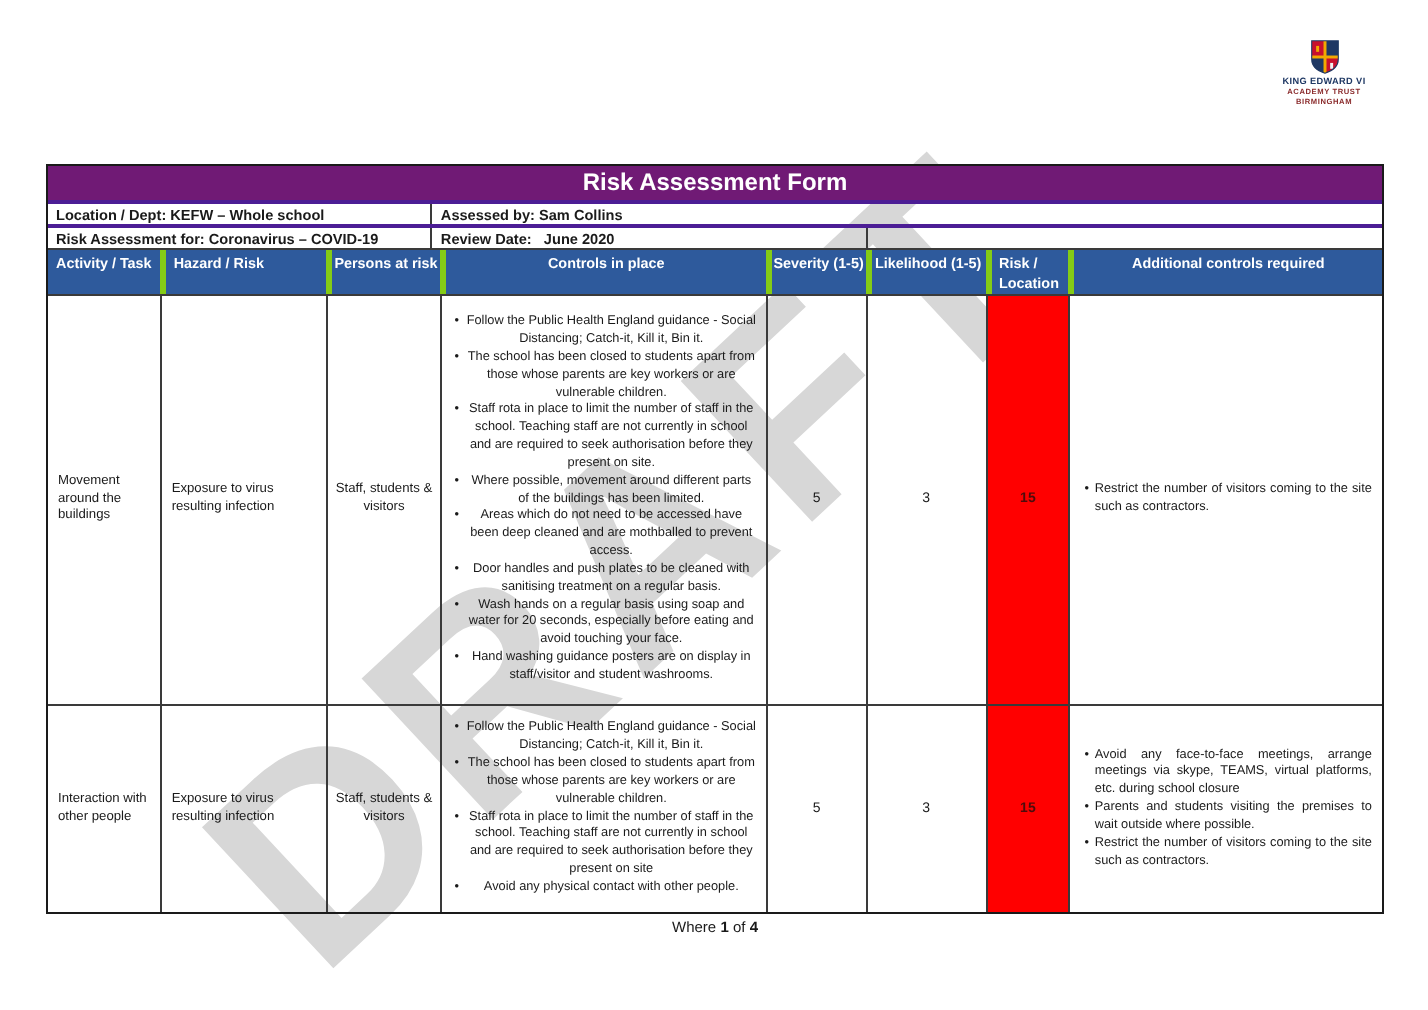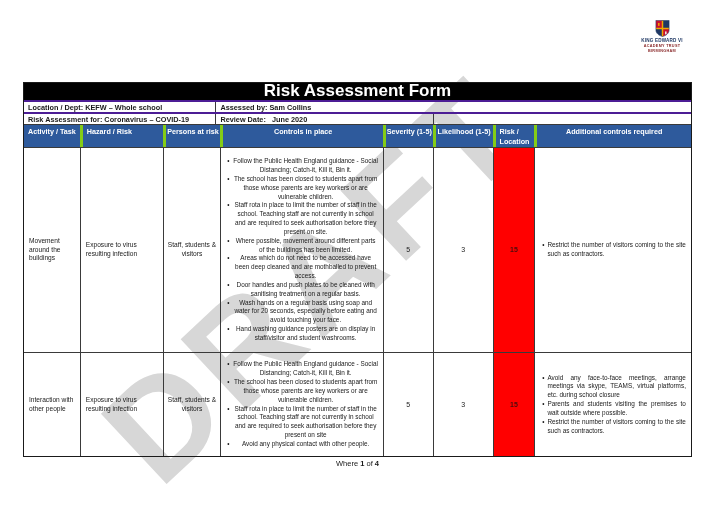--- a/index.html
+++ b/index.html
@@ -22,22 +22,22 @@
   .logo { position:absolute; left:630px; top:20px; width:64px; text-align:center; z-index:1; }
   .logo svg { width:15px; height:17px; display:block; margin:0 auto 1px auto; }
   .logo-org  { font-size:4.6px; font-weight:bold; color:#1f3864; letter-spacing:.2px; line-height:1.3; }
   .logo-sub  { font-size:3.8px; font-weight:bold; color:#8a2a2b; letter-spacing:.3px; line-height:1.3; }
   
   .frame {
     position:absolute; left:23px; top:82px; width:669px; z-index:1;
     border:1.5px solid #1a1a1a;
   }
   .title-bar {
-    height:17px; background:#000000; color:#fff; text-align:center;
-    font-weight:bold; font-size:17px; line-height:16px;
+    height:17px; background:#701a75; color:#fff; text-align:center;
+    font-weight:bold; font-size:12px; line-height:16px;
   }
   
   .info-row { display:grid; grid-template-columns:28.7% 32.6% 38.7%; height:12px; border-top:2px solid #4c1d95; }
   .info-cell {
     font-size:7.3px; font-weight:bold; line-height:11px; padding-left:4px;
     border-left:1px solid #3a3a3a; white-space:pre-wrap; overflow:hidden;
   }
   .info-cell:first-child { border-left:none; }
   
   .grid8 { display:grid; grid-template-columns:8.37% 12.41% 8.67% 24.36% 7.47% 8.97% 6.28% 23.47%; }

